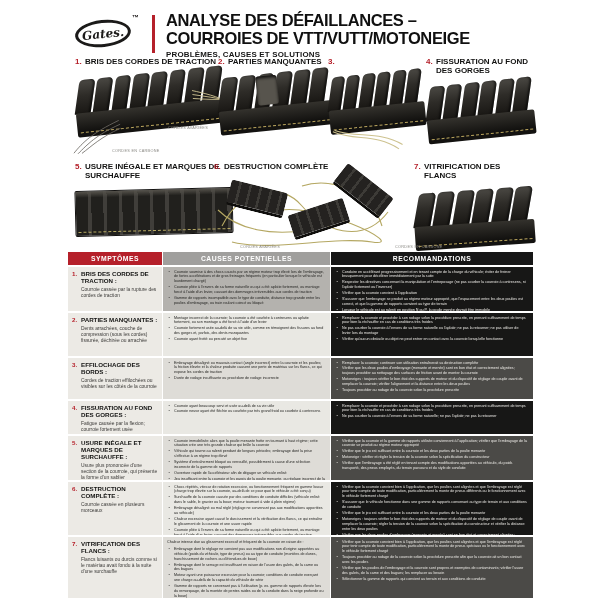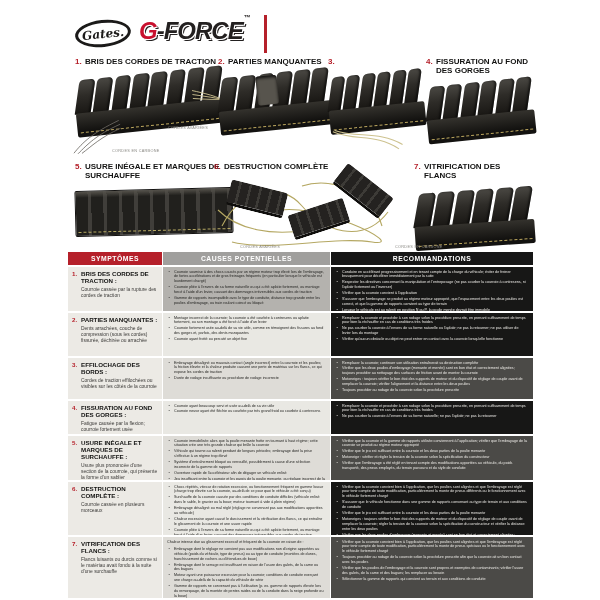--- a/index.html
+++ b/index.html
@@ -98,23 +98,27 @@
 </style>
 </head>
 <body>
 
 <div class="page">
 
   <div class="header">
     <div class="gates-oval">
         <span>Gates.</span>
       </div>
-    <div class="gforce"><span class="g">G</span><span>-FORCE</span></div>
     <span class="tm">™</span>
     <div class="divider"></div>
+    <div class="title-block">
+      <div class="title">ANALYSE DES DÉFAILLANCES –</div>
+      <div class="title">COURROIES DE VTT/VUTT/MOTONEIGE</div>
+      <div class="subtitle">PROBLÈMES, CAUSES ET SOLUTIONS</div>
+    </div>
   </div>
 
   <div class="fig fig1">
     <div class="fig-label">
       <span class="fig-num">1.</span>
       <span>BRIS DES CORDES DE TRACTION</span>
     </div>
     <div class="belt3d">
       <div class="teeth">
           <div class="tooth"></div>

